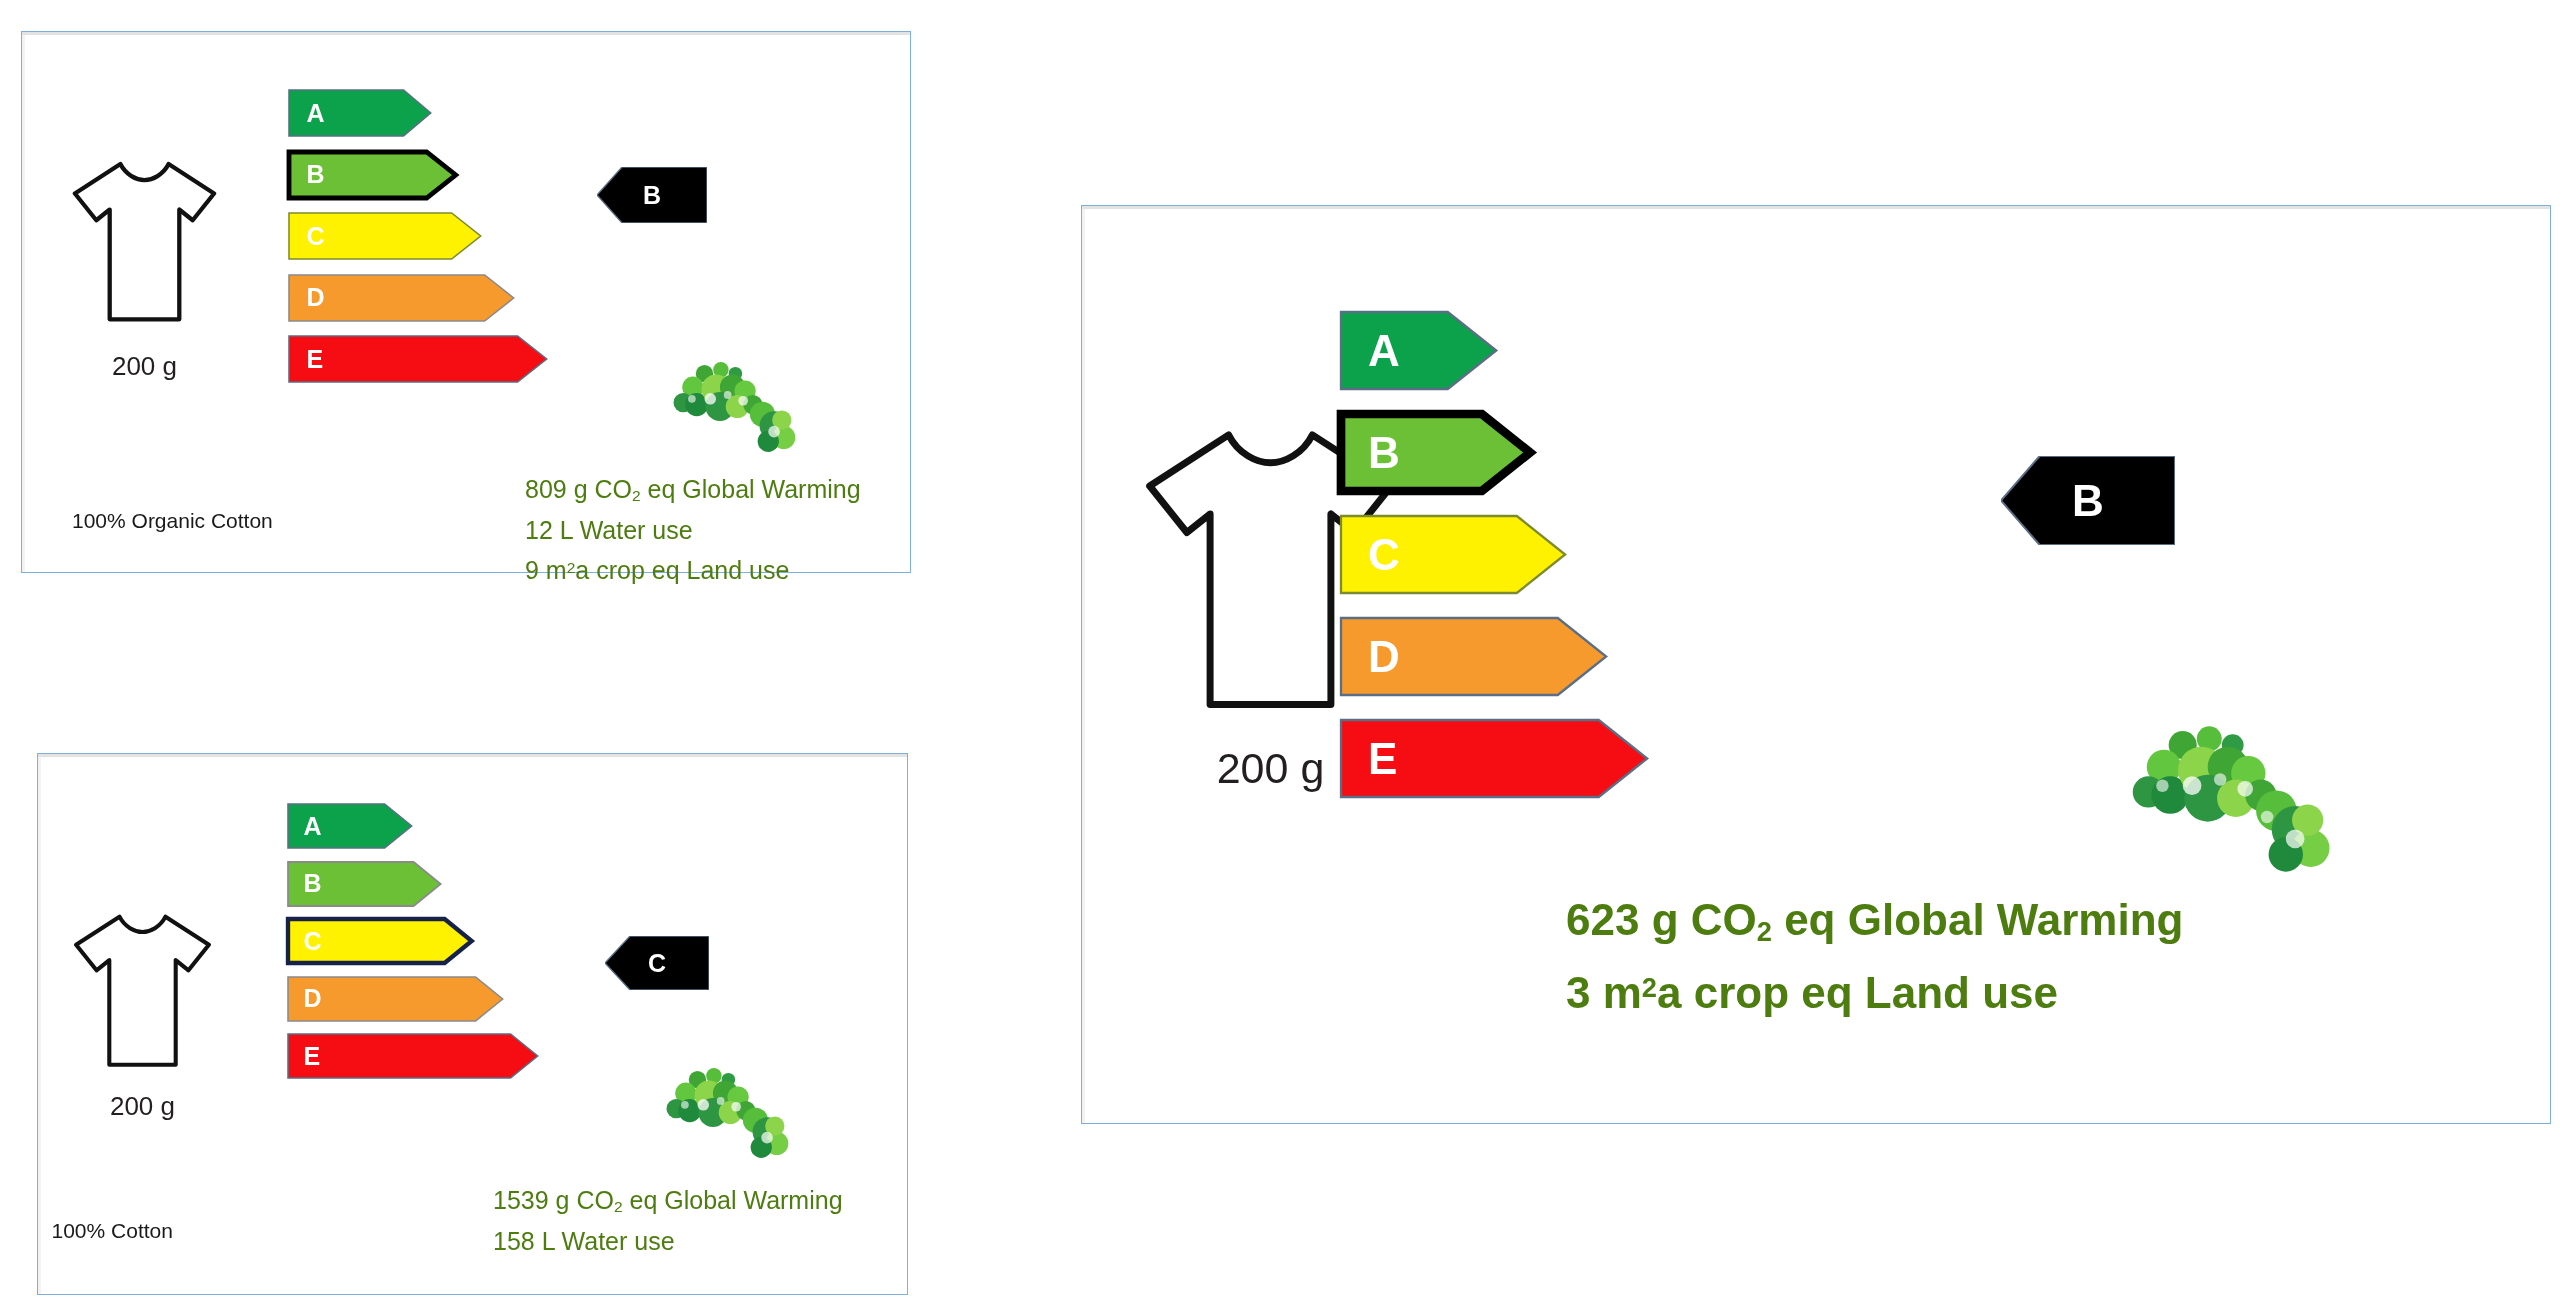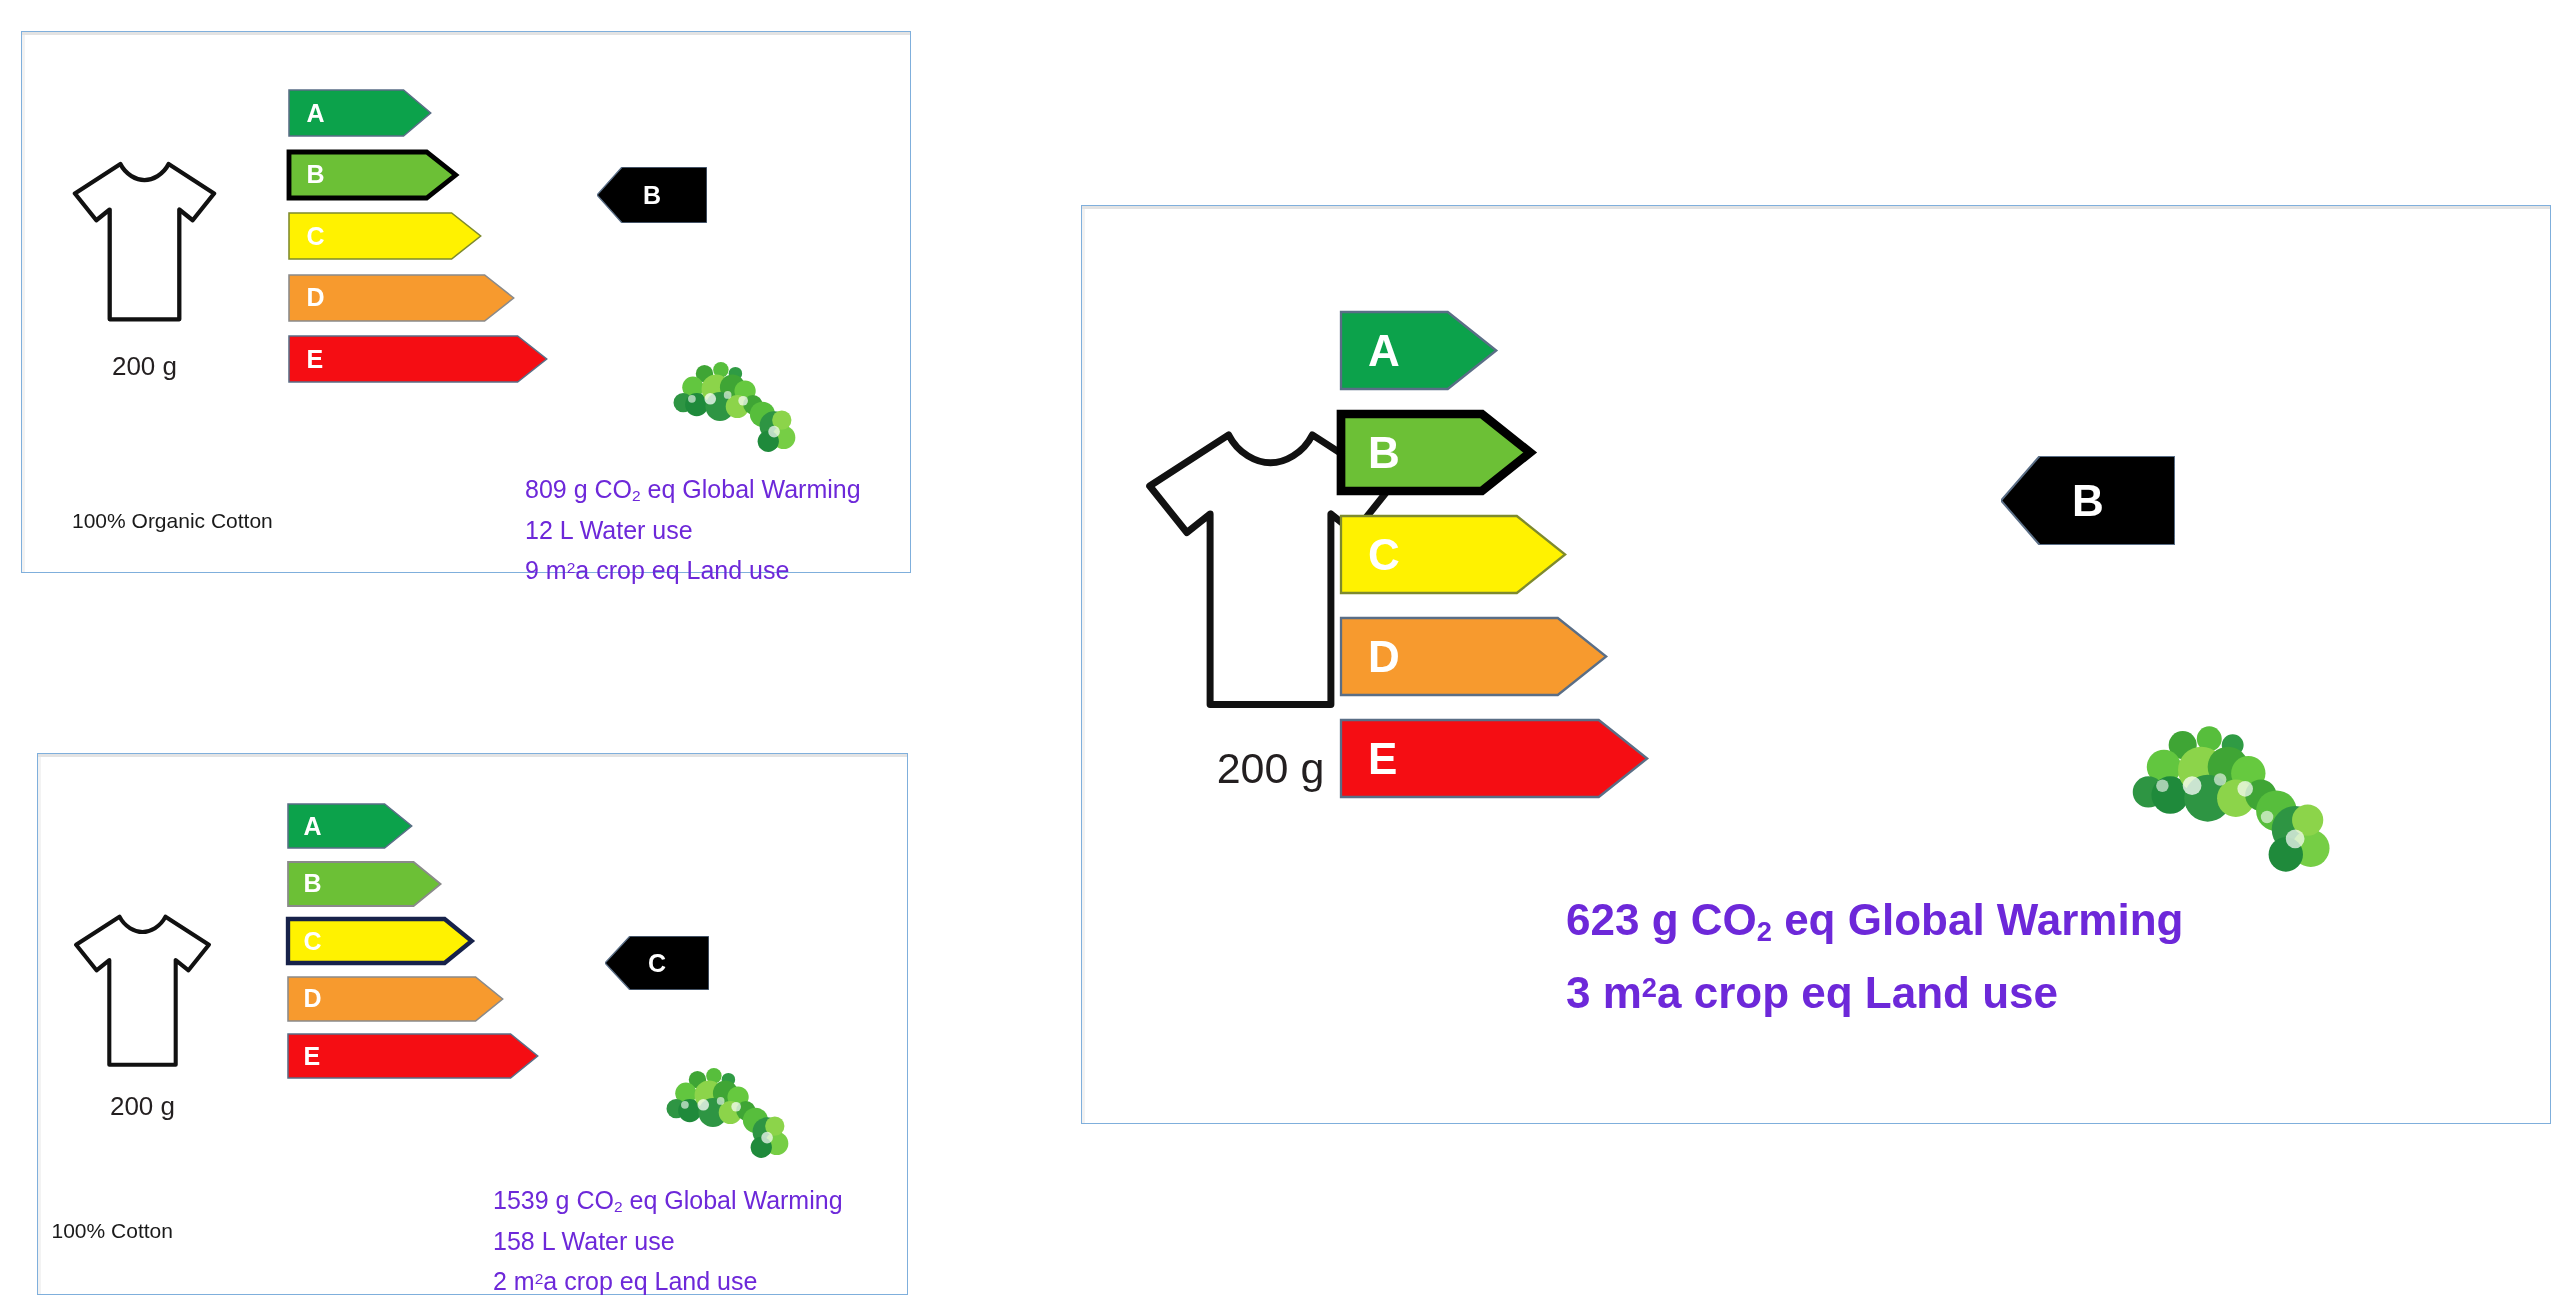--- a/index.html
+++ b/index.html
@@ -59,21 +59,21 @@
     position:relative; z-index:2; color:#ffffff; font-weight:bold;
   }
 
   
   .footprint{ position:absolute; }
   .footprint svg{ display:block; width:100%; height:100%; }
 
   
   .composition{ position:absolute; color:#1a1a1a; white-space:nowrap; }
   .composition div{ white-space:nowrap; }
-  .impacts{ position:absolute; color:#6d28d9; white-space:nowrap; }
+  .impacts{ position:absolute; color:#4d7c0f; white-space:nowrap; }
   .impacts div{ white-space:nowrap; }
   sub,sup{ font-size:.62em; }
   sub{ vertical-align:-0.22em; }
   sup{ vertical-align:0.42em; }
 
   
   .small .weight{ font-size:26px; }
   .small .bar{ font-size:25px; }
   .small .grade-badge .blabel{ font-size:25px; }
   .small .composition{ font-size:21px; line-height:1.45; }
@@ -300,21 +300,20 @@
     </svg>
   </div>
 
   <div class="composition" style="left:13.5px;top:462px;">
     <div>100% Cotton</div>
   </div>
 
   <div class="impacts" style="left:455px;top:426px;">
     <div><span>1539 g CO</span><sub>2</sub><span> eq Global Warming</span></div>
     <div>158 L Water use</div>
-    <div><span>2 m</span><sup>2</sup><span>a crop eq Land use</span></div>
   </div>
 </div>
 
 <div class="panel big" id="panel-blend">
 
   <div class="shirt" style="left:48px;top:215px;width:281px;height:302px;">
     <svg viewBox="0 0 120 130" xmlns="http://www.w3.org/2000/svg">
       <path d="M42 6 C46 14,54 18,60 18 C66 18,74 14,78 6 L112 28 L96 48 L86 40 L86 122 L34 122 L34 40 L24 48 L8 28 Z" fill="#ffffff" stroke="#111111" stroke-width="3" stroke-linejoin="round"></path>
     </svg>
   </div>

